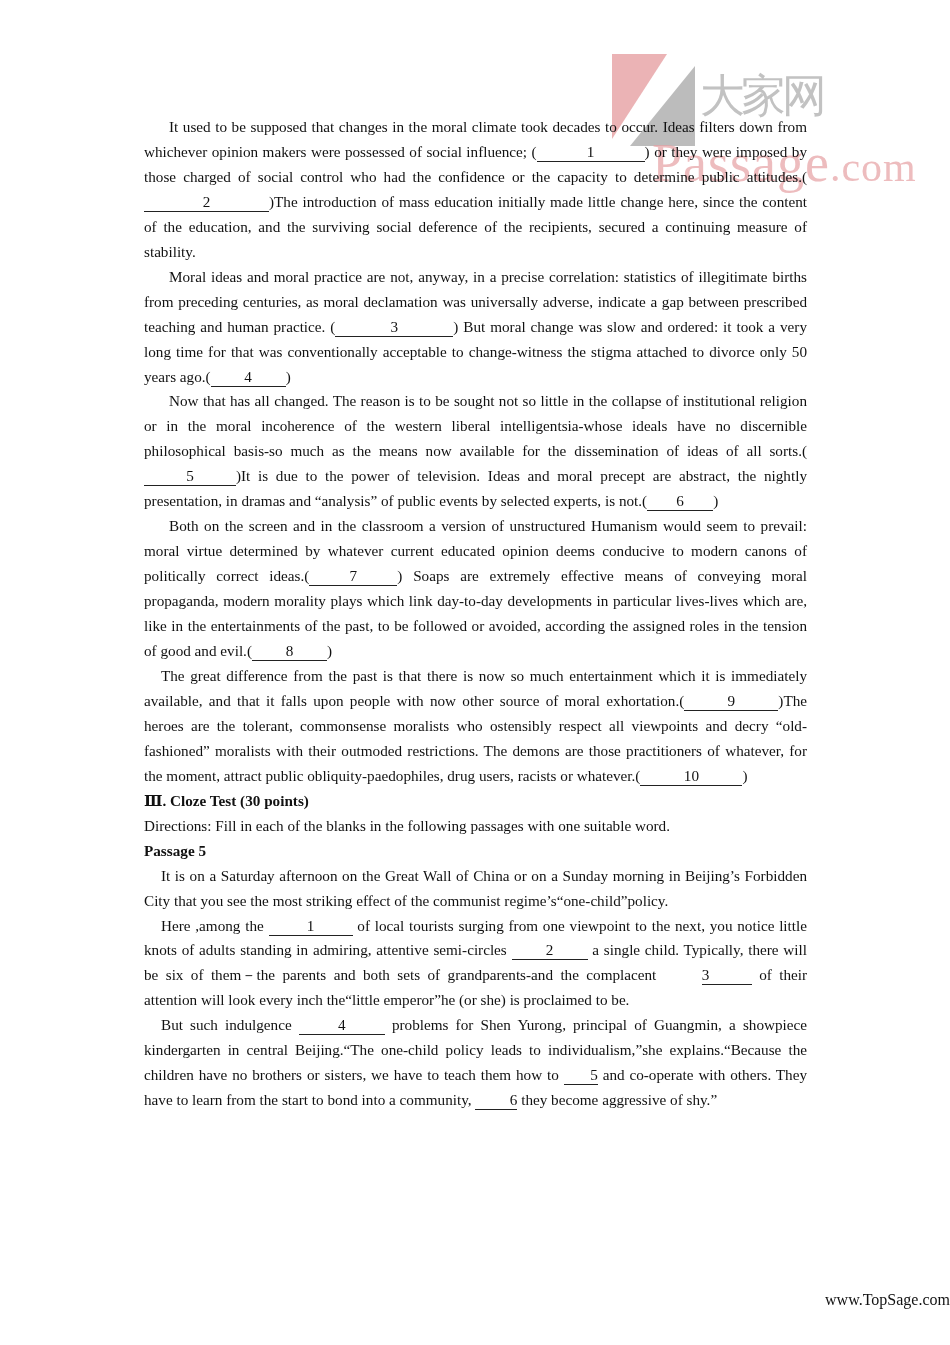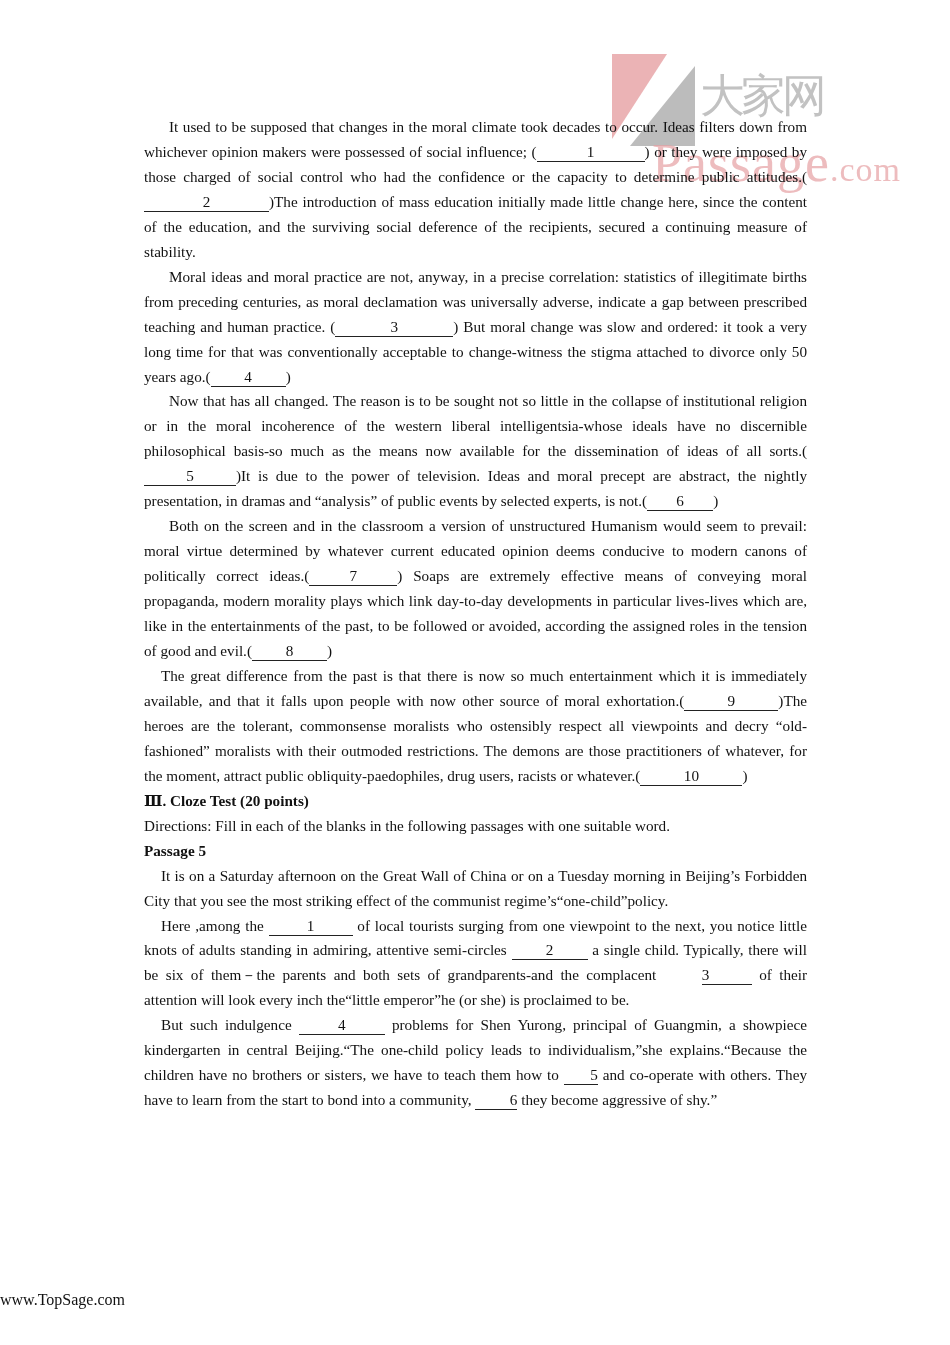--- a/index.html
+++ b/index.html
@@ -4,30 +4,30 @@
 <style>
   html, body { margin: 0; padding: 0; background: #ffffff; }
   body { width: 950px; height: 1345px; position: relative; overflow: hidden;
          font-family: "Liberation Serif", "DejaVu Serif", serif; color: #111; }
   .page { position: absolute; left: 144px; top: 115px; width: 663px; font-size: 15.2px; line-height: 24.95px; }
   .p { margin: 0; text-align: justify; }
   .p.indent { text-indent: 25px; }
   .p.indent-sm { text-indent: 17px; }
   .blank { display: inline-block; border-bottom: 1px solid #222; text-align: center; line-height: 18px; text-indent: 0; }
   .bold { font-weight: bold; }
-  .footer { position: absolute; top: 1291px; left: 0; width: 950px; text-align: left; font-size: 16px; }
+  .footer { position: absolute; top: 1291px; left: 0; width: 950px; text-align: right; font-size: 16px; }
   
   .wm { position: absolute; left: 612px; top: 44px; width: 320px; height: 150px; pointer-events: none; }
   .wm-red { position: absolute; left: 0; top: 10px; width: 0; height: 0;
             border-top: 85px solid #e8a6a8; border-right: 55px solid transparent; opacity: 0.85; }
   .wm-gray { position: absolute; left: 18px; top: 22px; width: 0; height: 0;
              border-bottom: 80px solid #b5b5b5; border-left: 65px solid transparent; opacity: 0.9; }
   .wm-cn { position: absolute; left: 88px; top: -2px; font-family: "DejaVu Sans", sans-serif; font-size: 45px; color: #b8b8b8; opacity: 0.85; letter-spacing: -4px; margin-top: 24px; }
   .wm-en { position: absolute; left: 40px; top: 88px; font-family: "Liberation Serif", serif; font-size: 54px; color: #e6a0a3; opacity: 0.7; letter-spacing: 1px; }
-  .wm-com { font-size: 34px; }
+  .wm-com { font-size: 42px; }
 </style>
 </head>
 <body>
 
 <div class="wm">
   <div class="wm-red"></div>
   <div class="wm-gray"></div>
   <div class="wm-cn">大家网</div>
   <div class="wm-en"><span>Passage</span><span class="wm-com">.com</span></div>
 </div>
@@ -37,25 +37,25 @@
   <p class="p indent"><span>It used to be supposed that changes in the moral climate took decades to occur. Ideas filters down from whichever opinion makers were possessed of social influence; (</span><span class="blank" style="width:108px">1</span><span>) or they were imposed by those charged of social control who had the confidence or the capacity to determine public attitudes.(</span><span class="blank" style="width:125px">2</span><span>)The introduction of mass education initially made little change here, since the content of the education, and the surviving social deference of the recipients, secured a continuing measure of stability.</span></p>
 
   <p class="p indent"><span>Moral ideas and moral practice are not, anyway, in a precise correlation: statistics of illegitimate births from preceding centuries, as moral declamation was universally adverse, indicate a gap between prescribed teaching and human practice. (</span><span class="blank" style="width:118px">3</span><span>) But moral change was slow and ordered: it took a very long time for that was conventionally acceptable to change-witness the stigma attached to divorce only 50 years ago.(</span><span class="blank" style="width:75px">4</span><span>)</span></p>
 
   <p class="p indent"><span>Now that has all changed. The reason is to be sought not so little in the collapse of institutional religion or in the moral incoherence of the western liberal intelligentsia-whose ideals have no discernible philosophical basis-so much as the means now available for the dissemination of ideas of all sorts.(</span><span class="blank" style="width:92px">5</span><span>)It is due to the power of television. Ideas and moral precept are abstract, the nightly presentation, in dramas and “analysis” of public events by selected experts, is not.(</span><span class="blank" style="width:66px">6</span><span>)</span></p>
 
   <p class="p indent"><span>Both on the screen and in the classroom a version of unstructured Humanism would seem to prevail: moral virtue determined by whatever current educated opinion deems conducive to modern canons of politically correct ideas.(</span><span class="blank" style="width:88px">7</span><span>) Soaps are extremely effective means of conveying moral propaganda, modern morality plays which link day-to-day developments in particular lives-lives which are, like in the entertainments of the past, to be followed or avoided, according the assigned roles in the tension of good and evil.(</span><span class="blank" style="width:75px">8</span><span>)</span></p>
 
   <p class="p indent-sm"><span>The great difference from the past is that there is now so much entertainment which it is immediately available, and that it falls upon people with now other source of moral exhortation.(</span><span class="blank" style="width:94px">9</span><span>)The heroes are the tolerant, commonsense moralists who ostensibly respect all viewpoints and decry “old-fashioned” moralists with their outmoded restrictions. The demons are those practitioners of whatever, for the moment, attract public obliquity-paedophiles, drug users, racists or whatever.(</span><span class="blank" style="width:102px">10</span><span>)</span></p>
 
-  <p class="p bold">Ⅲ. Cloze Test (20 points)</p>
+  <p class="p bold">Ⅲ. Cloze Test (30 points)</p>
   <p class="p">Directions: Fill in each of the blanks in the following passages with one suitable word.</p>
   <p class="p bold">Passage 5</p>
 
-  <p class="p indent-sm">It is on a Saturday afternoon on the Great Wall of China or on a Tuesday morning in Beijing’s Forbidden City that you see the most striking effect of the communist regime’s“one-child”policy.</p>
+  <p class="p indent-sm">It is on a Saturday afternoon on the Great Wall of China or on a Sunday morning in Beijing’s Forbidden City that you see the most striking effect of the communist regime’s“one-child”policy.</p>
 
   <p class="p indent-sm"><span>Here ,among the </span><span class="blank" style="width:84px">1</span><span> of local tourists surging from one viewpoint to the next, you notice little knots of adults standing in admiring, attentive semi-circles </span><span class="blank" style="width:76px">2</span><span> a single child. Typically, there will be six of them－the parents and both sets of grandparents-and the complacent </span><span class="blank" style="width:50px;margin-left:38px;text-align:left">3</span><span> of their attention will look every inch the“little emperor”he (or she) is proclaimed to be.</span></p>
 
   <p class="p indent-sm"><span>But such indulgence </span><span class="blank" style="width:86px">4</span><span> problems for Shen Yurong, principal of Guangmin, a showpiece kindergarten in central Beijing.“The one-child policy leads to individualism,”she explains.“Because the children have no brothers or sisters, we have to teach them how to </span><span class="blank" style="width:34px;text-align:right">5</span><span> and co-operate with others. They have to learn from the start to bond into a community, </span><span class="blank" style="width:42px;text-align:right">6</span><span> they become aggressive of shy.”</span></p>
 
 </div>
 
 <div class="footer">www.TopSage.com</div>
 
 </body></html>

